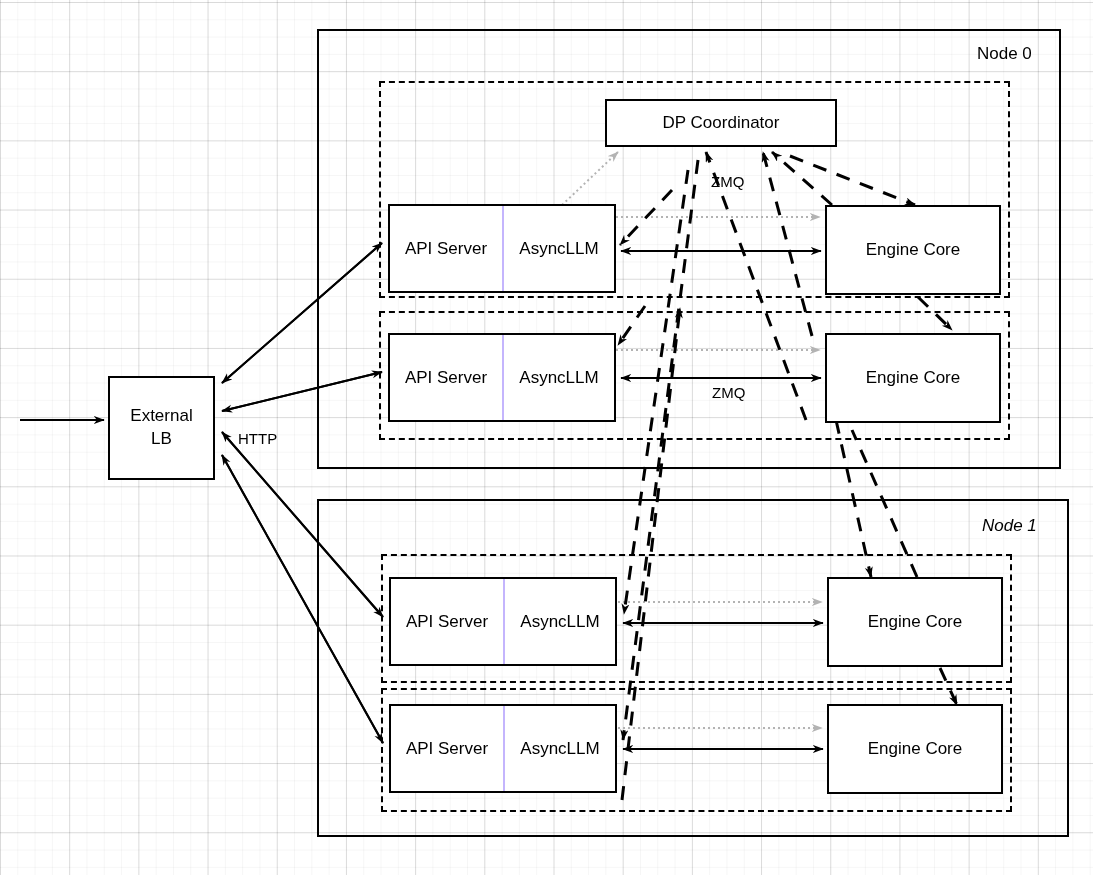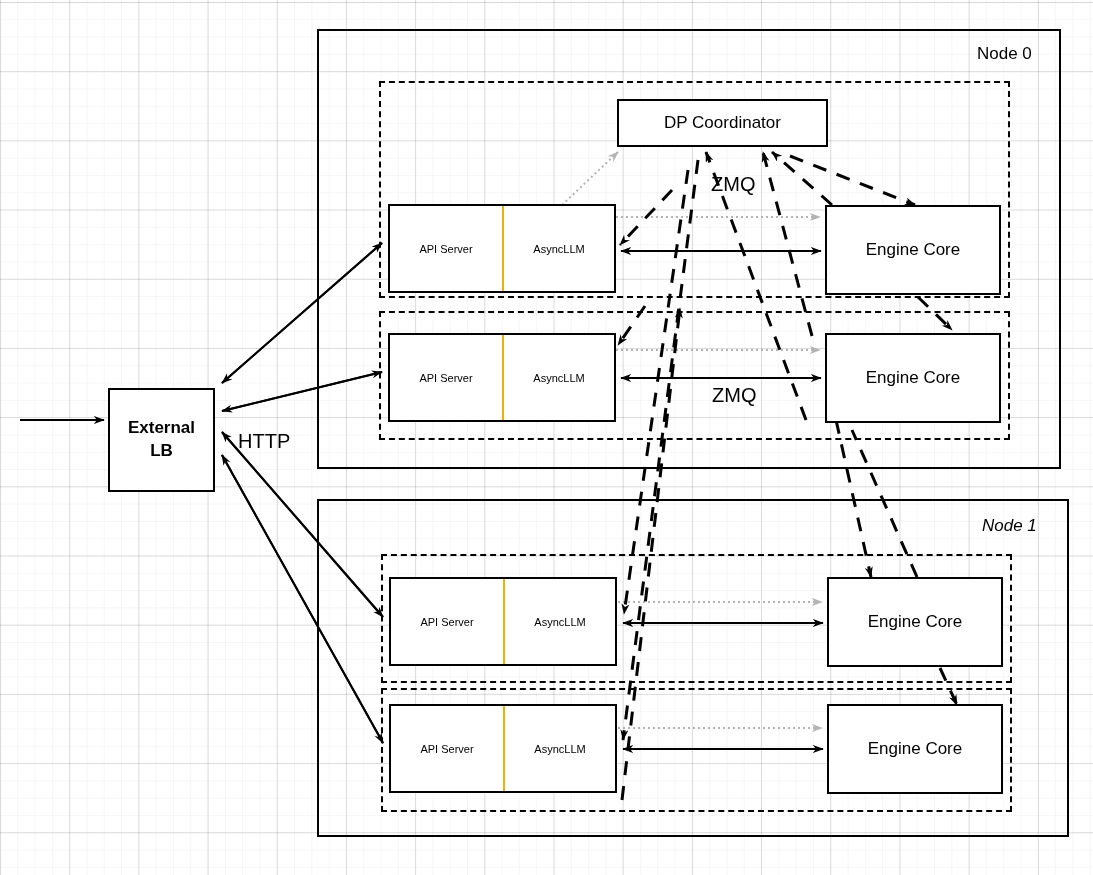--- a/index.html
+++ b/index.html
@@ -63,38 +63,38 @@
     display: flex;
     align-items: center;
     justify-content: center;
   }
   .box-half {
     flex: 1 1 50%;
     display: flex;
     align-items: center;
     justify-content: center;
     height: 100%;
-    font-size: 11px;
+    font-size: 17px;
     color: #000000;
     white-space: nowrap;
     box-sizing: border-box;
   }
   .box-half.right {
-    border-left: 2px solid #eab308;
+    border-left: 2px solid #c4b5fd;
   }
   .box-text {
     font-size: 17px;
     color: #000000;
     text-align: center;
     line-height: 1.35;
     white-space: pre-line;
   }
   .edge-label {
     position: absolute;
-    font-size: 20px;
+    font-size: 15px;
     color: #000000;
     background: transparent;
     white-space: nowrap;
   }
 </style>
 </head>
 <body>
 
 <div id="canvas">
 
@@ -219,21 +219,21 @@
     </g>
   </svg>
 
   <div class="node-frame" style="left:317px; top:29px; width:744px; height:440px;"></div>
   <div class="node-label" style="left:977px; top:44px;">Node 0</div>
 
   <div class="group-frame" style="left:379px; top:81px; width:631px; height:217px;"></div>
 
   <div class="group-frame" style="left:379px; top:311px; width:631px; height:129px;"></div>
 
-  <div class="box" style="left:605px; top:99px; width:211px; height:48px;margin-left:12px;">
+  <div class="box" style="left:605px; top:99px; width:232px; height:48px;">
     <span class="box-text">DP Coordinator</span>
   </div>
 
   <div class="box" style="left:388px; top:204px; width:228px; height:89px;">
     <span class="box-half">API Server</span>
     <span class="box-half right">AsyncLLM</span>
   </div>
 
   <div class="box" style="left:825px; top:205px; width:176px; height:90px;">
     <span class="box-text">Engine Core</span>
@@ -266,21 +266,21 @@
 
   <div class="box" style="left:389px; top:704px; width:228px; height:89px;">
     <span class="box-half">API Server</span>
     <span class="box-half right">AsyncLLM</span>
   </div>
 
   <div class="box" style="left:827px; top:704px; width:176px; height:90px;">
     <span class="box-text">Engine Core</span>
   </div>
 
-  <div class="box" style="left:108px; top:388px; width:107px; height:104px;font-weight:bold;">
+  <div class="box" style="left:108px; top:376px; width:107px; height:104px;">
     <span class="box-text">External
 LB</span>
   </div>
 
   <div class="edge-label" style="left:238px; top:430px;">HTTP</div>
   <div class="edge-label" style="left:711px; top:173px;">ZMQ</div>
   <div class="edge-label" style="left:712px; top:384px;">ZMQ</div>
 
 </div>
 

